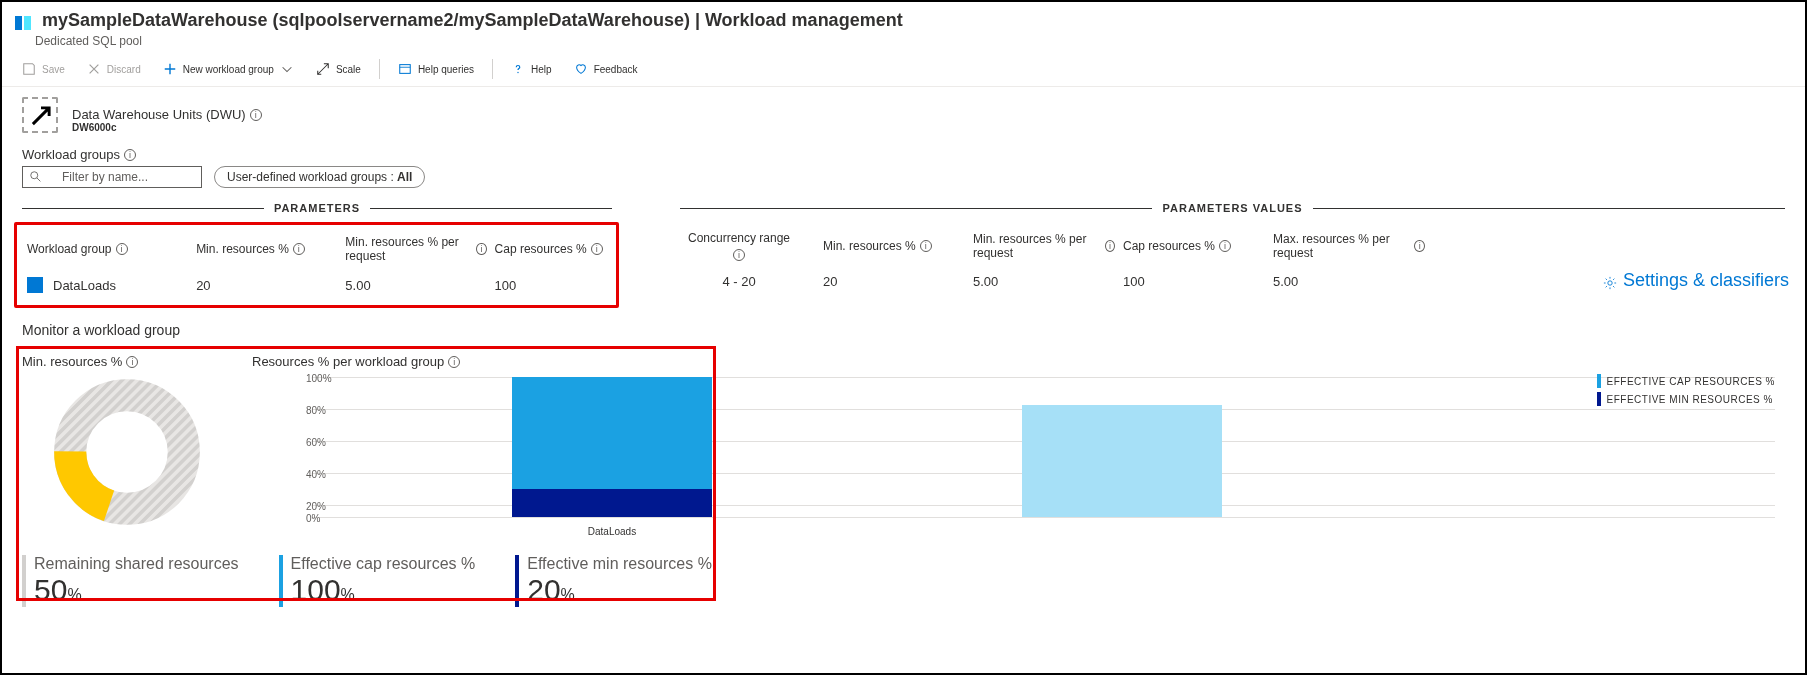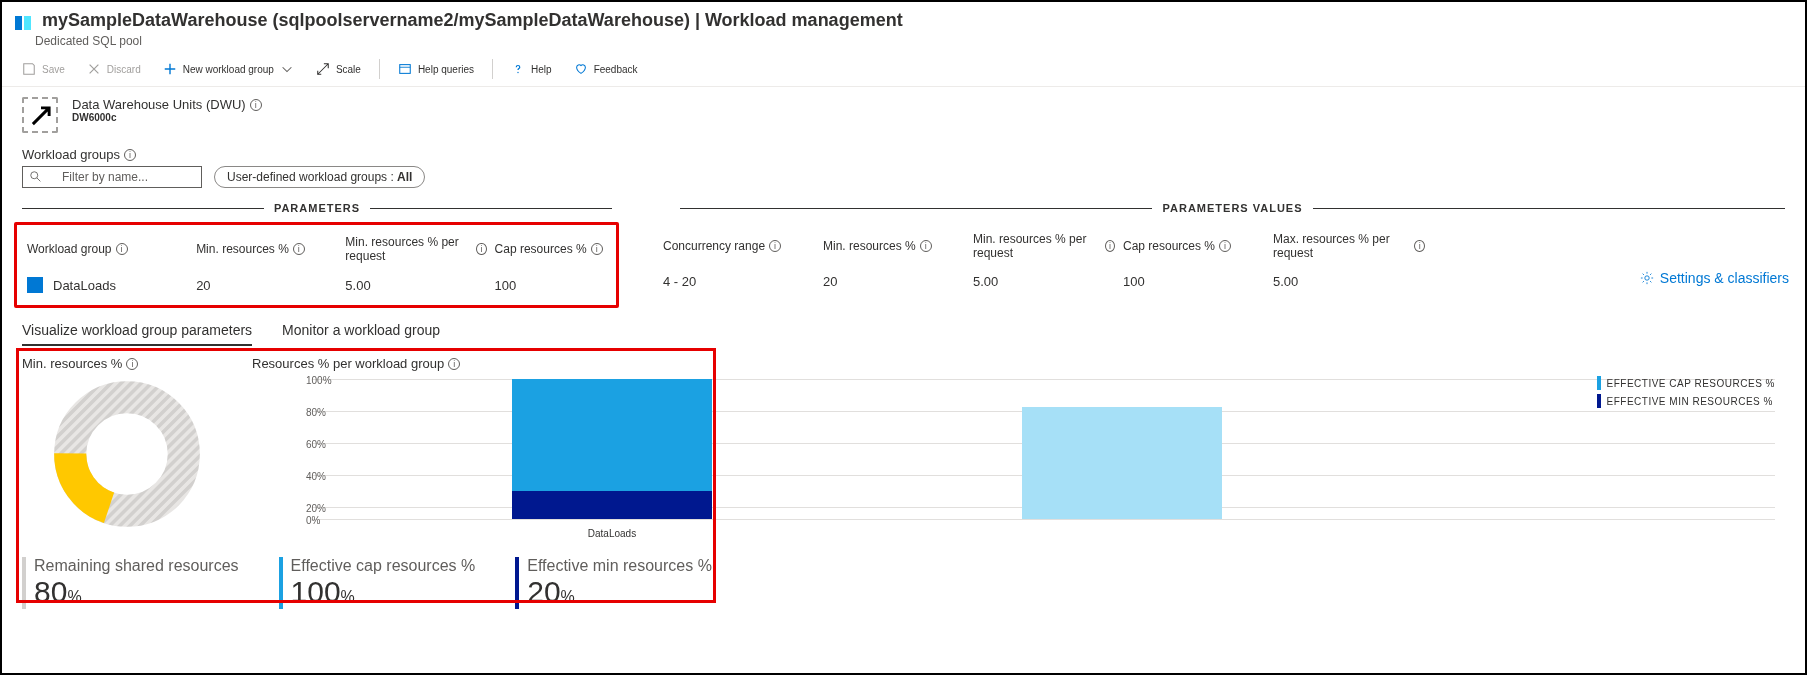--- a/index.html
+++ b/index.html
@@ -12,21 +12,21 @@
   .hdr-sub { font-size: 12px; color: #605e5c; margin-left: 33px; margin-top: -2px; }
 
   
   .toolbar { display: flex; align-items: center; gap: 6px; padding: 6px 12px; border-bottom: 1px solid #edebe9; margin-top: 4px; }
   .tb-btn { display: flex; align-items: center; gap: 6px; padding: 4px 8px; color: #323130; cursor: pointer; font-size: 10px; }
   .tb-btn.disabled { color: #a19f9d; }
   .tb-sep { width: 1px; height: 20px; background: #d2d0ce; margin: 0 4px; }
   .ico { width: 14px; height: 14px; display: inline-block; }
 
   
-  .dwu { display: flex; align-items: flex-start; gap: 14px; padding: 10px 8px 8px 20px; }
+  .dwu { display: flex; align-items: flex-end; gap: 14px; padding: 10px 8px 8px 20px; }
   .dwu-icon { width: 36px; height: 36px; border: 2px dashed #a19f9d; border-radius: 2px; position: relative; }
   .dwu-icon svg { position: absolute; top: 4px; left: 4px; }
   .dwu-label { font-size: 13px; color: #323130; display: flex; align-items: center; gap: 4px; }
   .dwu-val { font-size: 10px; font-weight: 700; }
 
   
   .wg-row { padding: 6px 20px 4px 20px; }
   .wg-label { font-size: 13px; margin-bottom: 4px; display: flex; align-items: center; gap: 4px; }
   .wg-controls { display: flex; gap: 12px; align-items: center; }
   .filter-box { display: flex; align-items: center; border: 1px solid #605e5c; padding: 3px 6px; width: 180px; font-size: 12px; color: #605e5c; gap: 19px; }
@@ -42,22 +42,22 @@
   
   .tbl-wrap { padding: 8px 12px 0 12px; position: relative; }
   .tbl { display: flex; width: 100%; }
   .tbl-left { width: 605px; border: 3px solid #e60000; border-radius: 2px; padding: 4px 6px; }
   .tbl-right { flex: 1; padding: 4px 6px 4px 40px; display: flex; }
   .row { display: flex; align-items: center; }
   .hdr-row { font-size: 12px; color: #323130; min-height: 40px; }
   .data-row { font-size: 13px; padding: 6px 0; }
   .c { padding: 2px 4px; display: flex; align-items: center; gap: 4px; }
   .c1 { width: 170px; } .c2 { width: 150px; } .c3 { width: 150px; } .c4 { width: 120px; }
-  .r1 { width: 160px; } .r2 { width: 150px; } .r3 { width: 150px; } .r4 { width: 150px; } .r5 { width: 160px; }
-  .settings-link { color: #0078d4; display: flex; align-items: center; gap: 6px; position: absolute; right: 16px; top: 56px; cursor: pointer; font-size: 14px; text-align: right; }
+  .r1 { width: 160px; flex-direction: column; } .r2 { width: 150px; } .r3 { width: 150px; } .r4 { width: 150px; } .r5 { width: 160px; }
+  .settings-link { color: #0078d4; display: flex; align-items: center; gap: 6px; position: absolute; right: 16px; top: 56px; cursor: pointer; font-size: 18px; text-align: right; }
   .sql-icon { width: 16px; height: 16px; background: #0078d4; display: inline-block; margin-right: 6px; }
 
   
   .tabs { display: flex; gap: 30px; padding: 14px 20px 0 20px; border-bottom: 0; font-size: 14px; }
   .tab { padding-bottom: 6px; cursor: pointer; color: #323130; }
   .tab.active { border-bottom: 2px solid #323130; font-weight: 400; }
 
   
   .viz-wrap { position: relative; padding: 10px 20px; }
   .red-box { position: absolute; left: 14px; top: 2px; width: 700px; height: 255px; border: 3px solid #e60000; pointer-events: none; z-index: 5; }
@@ -277,21 +277,20 @@
   <div class="settings-link">
     <span class="ico"><svg viewBox="0 0 16 16">
           <circle cx="8" cy="8" r="2.5" fill="none" stroke="#0078d4"></circle>
           <path d="M8 1v2M8 13v2M1 8h2M13 8h2M3 3l1.5 1.5M11.5 11.5L13 13M13 3l-1.5 1.5M4.5 11.5L3 13" stroke="#0078d4"></path>
         </svg></span>
     <span>Settings &amp; classifiers</span>
   </div>
 </div>
 
 <div class="tabs">
-  <div class="tab active">Visualize workload group parameters</div>
   <div class="tab">Monitor a workload group</div>
 </div>
 
 <div class="viz-wrap">
   <div class="red-box"></div>
 
   <div class="viz">
 
     <div class="donut-area">
       <div class="viz-title">
@@ -358,21 +357,21 @@
     <div>
         <span class="leg-sw" style="background:#00188f"></span>
         <span>EFFECTIVE MIN RESOURCES %</span>
       </div>
   </div>
 </div>
 
 <div class="stats">
   <div class="stat">
     <div class="stat-label">Remaining shared resources</div>
-    <div class="stat-val"><span>80</span><span class="pct">%</span></div>
+    <div class="stat-val"><span>50</span><span class="pct">%</span></div>
   </div>
   <div class="stat cap">
     <div class="stat-label">Effective cap resources %</div>
     <div class="stat-val"><span>100</span><span class="pct">%</span></div>
   </div>
   <div class="stat min">
     <div class="stat-label">Effective min resources %</div>
     <div class="stat-val"><span>20</span><span class="pct">%</span></div>
   </div>
 </div>

